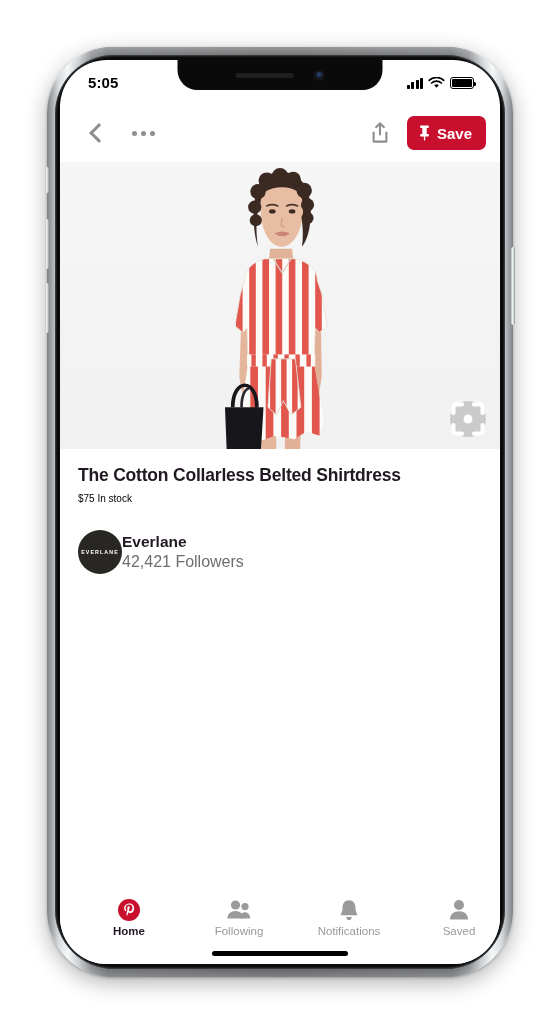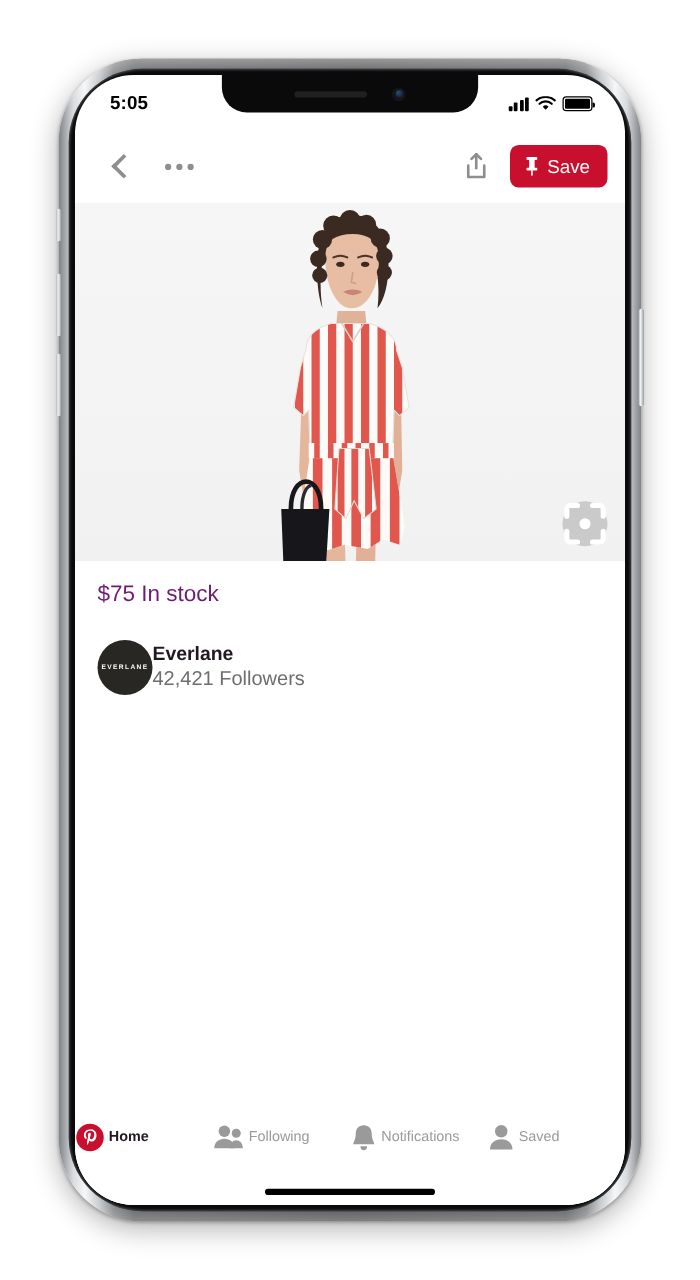--- a/index.html
+++ b/index.html
@@ -203,21 +203,21 @@
     color: #fff;
     border: none;
     border-radius: 7px;
     height: 34px;
     padding: 0 14px 0 11px;
     display: flex;
     align-items: center;
     gap: 6px;
     font-family: "Liberation Sans", sans-serif;
     font-size: 15px;
-    font-weight: 400;
+    font-weight: 700;
     cursor: pointer;
     margin-left: 6px;
   }
   .pin-ico { width: 13px; height: 16px; }
 
   
   .hero {
     position: absolute;
     top: 102px; left: 0; right: 0;
     height: 287px;
@@ -247,22 +247,22 @@
   }
   .prod-title {
     font-size: 17.5px;
     font-weight: 700;
     line-height: 1.25;
     color: #211922;
     letter-spacing: -.2px;
     margin: 0 0 6px 0;
   }
   .prod-price {
-    font-size: 18px;
-    color: #701a75;
+    font-size: 10px;
+    color: #000000;
     margin: 0 0 26px 0;
   }
   .brand-row {
     display: flex;
     align-items: center;
     gap: 0;
   }
   .avatar {
     width: 44px; height: 44px;
     border-radius: 50%;
@@ -307,24 +307,25 @@
     height: 72px;
     background: #fff;
     display: flex;
     align-items: flex-start;
     padding-top: 6px;
     box-sizing: border-box;
   }
   .tab {
     flex: 1 1 0;
     display: flex;
-    flex-direction: row;
+    flex-direction: column;
     align-items: center;
     gap: 3px;
     cursor: pointer;
+    padding-left: 28px;
   }
   .tab-ico { height: 24px; display: flex; align-items: center; justify-content: center; }
   .tab-label {
     font-size: 11.5px;
     color: #9a9a9a;
     font-weight: 400;
   }
   .tab.active .tab-label { color: #211922; font-weight: 700; }
 
   .home-indicator {
@@ -526,20 +527,21 @@
           <path d="M2 7 V3.6 A1.6 1.6 0 0 1 3.6 2 H7" stroke="#fff" stroke-width="2.4" fill="none" stroke-linecap="round"></path>
           <path d="M14 2 H17.4 A1.6 1.6 0 0 1 19 3.6 V7" stroke="#fff" stroke-width="2.4" fill="none" stroke-linecap="round"></path>
           <path d="M19 14 V17.4 A1.6 1.6 0 0 1 17.4 19 H14" stroke="#fff" stroke-width="2.4" fill="none" stroke-linecap="round"></path>
           <path d="M7 19 H3.6 A1.6 1.6 0 0 1 2 17.4 V14" stroke="#fff" stroke-width="2.4" fill="none" stroke-linecap="round"></path>
           <circle cx="10.5" cy="10.5" r="2.6" fill="#fff"></circle>
         </svg>
       </div>
     </div>
 
     <div class="details">
+      <h1 class="prod-title">The Cotton Collarless Belted Shirtdress</h1>
       <div class="prod-price">$75 In stock</div>
 
       <div class="brand-row">
         <div class="avatar">EVERLANE</div>
         <div class="brand-meta">
           <div class="brand-name">Everlane</div>
           <div class="brand-sub">42,421 Followers</div>
         </div>
       </div>
     </div>

